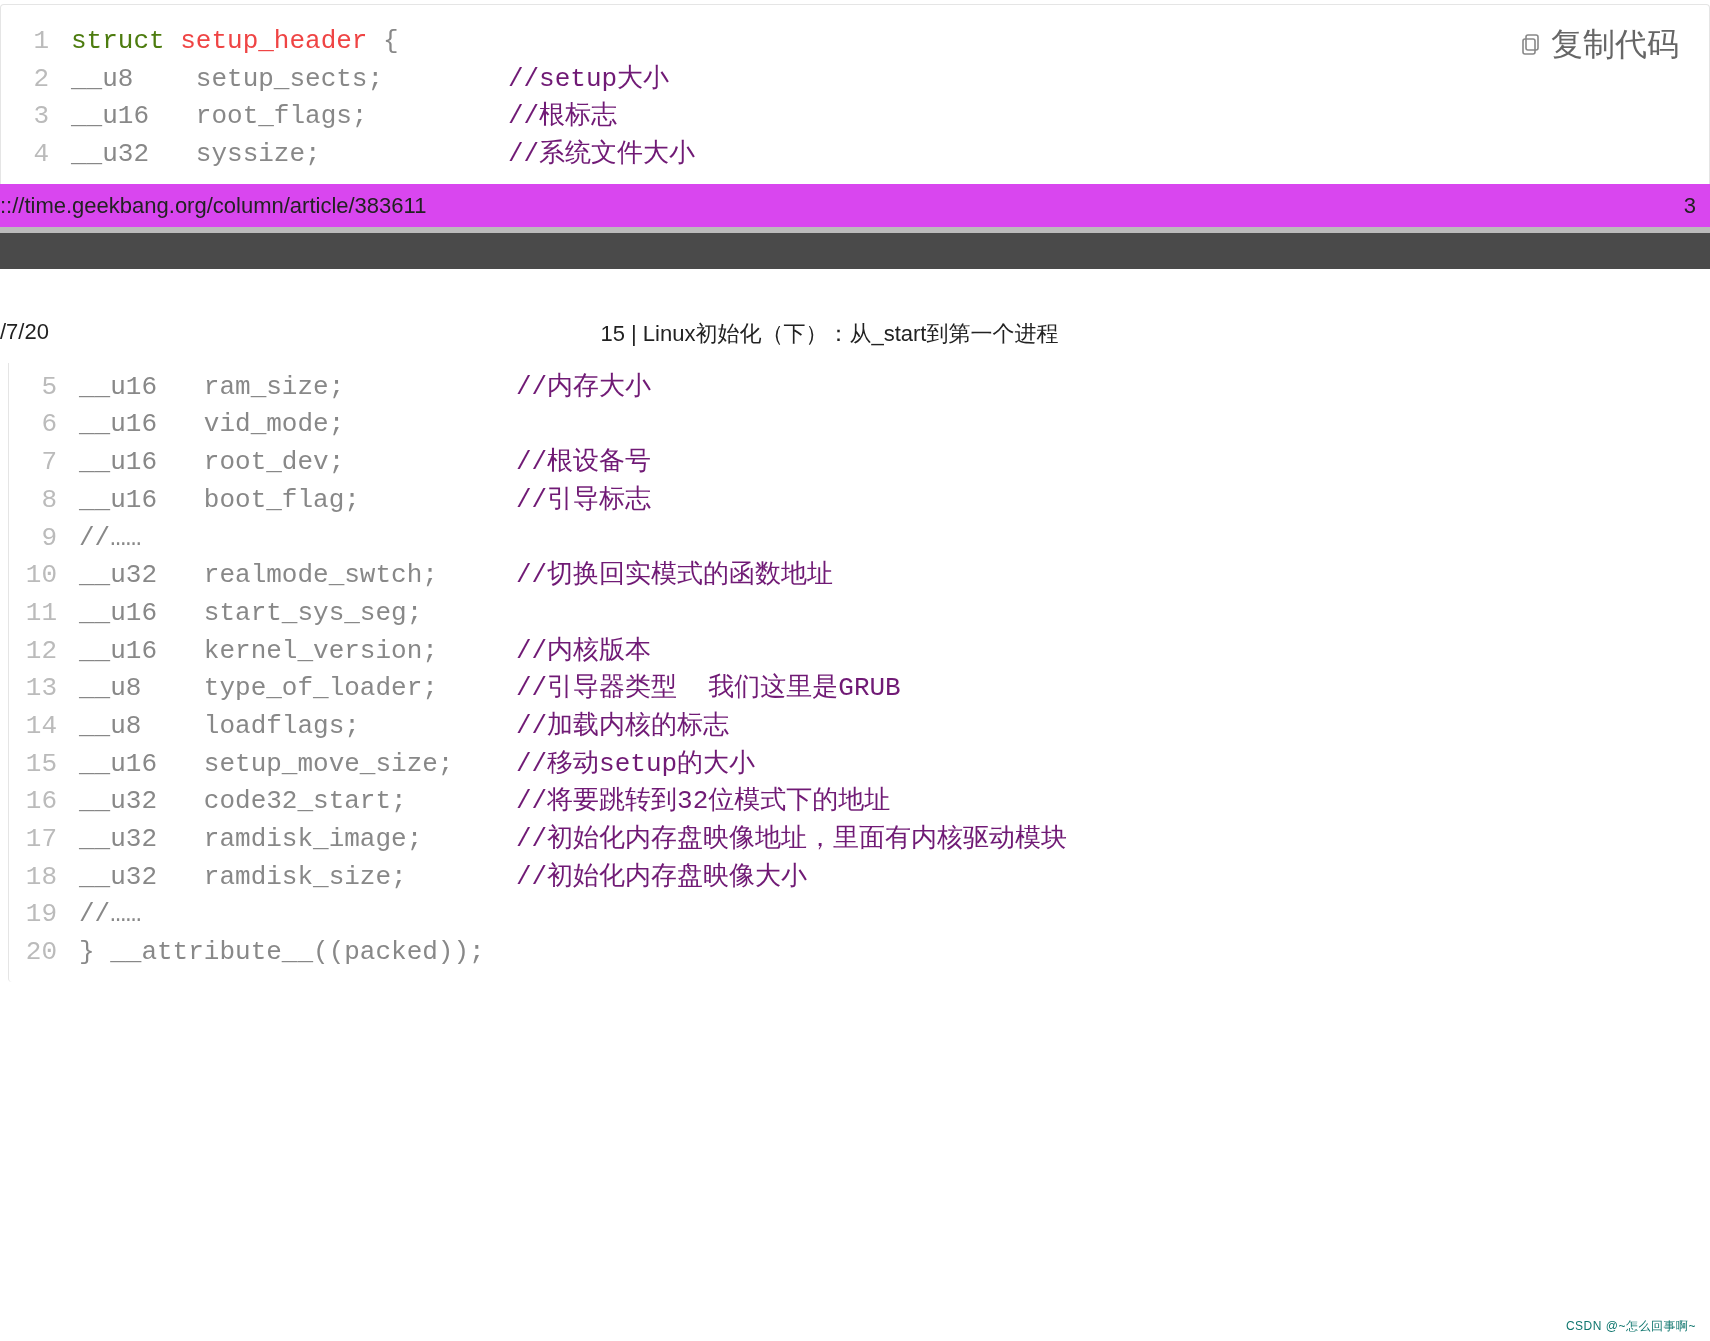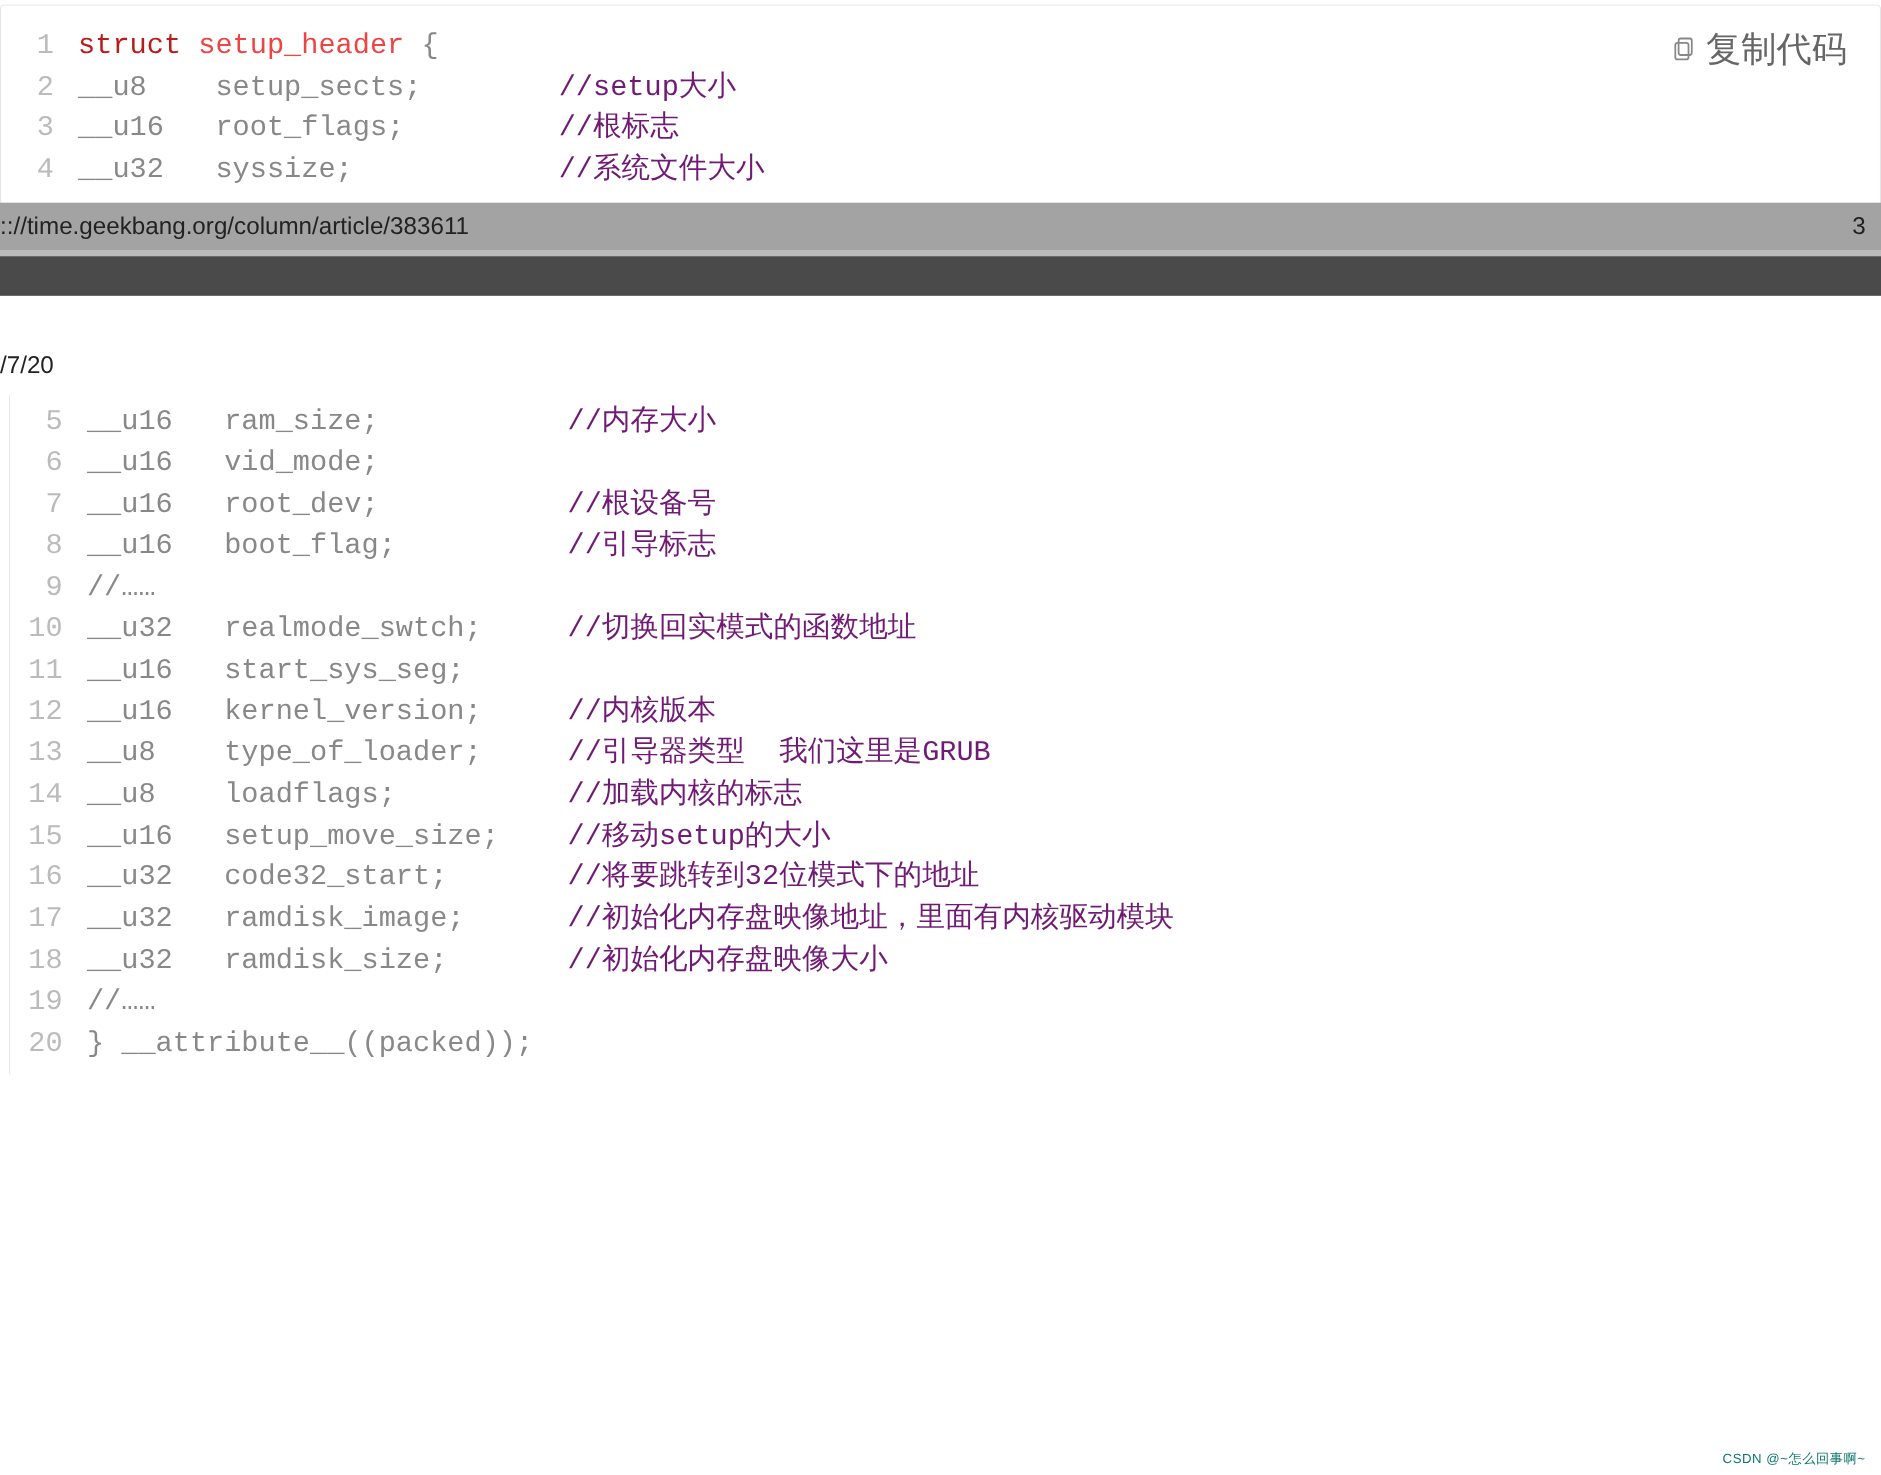--- a/index.html
+++ b/index.html
@@ -43,34 +43,34 @@
   .line { display: flex; white-space: pre; }
   .ln   {
     width: 70px;
     text-align: right;
     padding-right: 22px;
     color: #bbb;
     user-select: none;
     font-family: inherit;
   }
   .code-text { flex: 1; white-space: pre; }
-  .kw      { color: #b91c1c; }            
+  .kw      { color: #4d7c0f; }            
   .typname { color: #ef4444; }            
   .field, .type, .punct { color: #888; }
   .cmt     { color: #701a75; }
 
   
   .url-row {
     display: flex;
     justify-content: space-between;
     align-items: center;
     padding: 8px 10px 8px 0;
     font-size: 22px;
     color: #222;
-    background: #a3a3a3;
+    background: #d946ef;
     border-top: 1px solid transparent;
   }
   .url-row .url-left { padding-left: 0; }
   .url-row .url-right { padding-right: 4px; }
 
   
   .page-gap {
     height: 42px;
     background: #4a4a4a;
     border-top: 6px solid #bbb;
@@ -131,20 +131,21 @@
 <div class="url-row">
   <span class="url-left">:://time.geekbang.org/column/article/383611</span>
   <span class="url-right">3</span>
 </div>
 
 <div class="page-gap"></div>
 <div class="page-gap-white"></div>
 
 <div class="page2-header">
   <span class="date">/7/20</span>
+  <span class="title">15 | Linux初始化（下）：从_start到第一个进程</span>
   <span class="spacer"></span>
 </div>
 
 <div class="code-block bottom-block">
   <pre class="code" id="code-bottom"><div class="line"><span class="ln">5</span><span class="code-text"><span class="type">__u16   </span><span class="field">ram_size;           </span><span class="cmt">//内存大小</span></span></div><div class="line"><span class="ln">6</span><span class="code-text"><span class="type">__u16   </span><span class="field">vid_mode;           </span></span></div><div class="line"><span class="ln">7</span><span class="code-text"><span class="type">__u16   </span><span class="field">root_dev;           </span><span class="cmt">//根设备号</span></span></div><div class="line"><span class="ln">8</span><span class="code-text"><span class="type">__u16   </span><span class="field">boot_flag;          </span><span class="cmt">//引导标志</span></span></div><div class="line"><span class="ln">9</span><span class="code-text"><span class="punct">//……</span></span></div><div class="line"><span class="ln">10</span><span class="code-text"><span class="type">__u32   </span><span class="field">realmode_swtch;     </span><span class="cmt">//切换回实模式的函数地址</span></span></div><div class="line"><span class="ln">11</span><span class="code-text"><span class="type">__u16   </span><span class="field">start_sys_seg;      </span></span></div><div class="line"><span class="ln">12</span><span class="code-text"><span class="type">__u16   </span><span class="field">kernel_version;     </span><span class="cmt">//内核版本</span></span></div><div class="line"><span class="ln">13</span><span class="code-text"><span class="type">__u8    </span><span class="field">type_of_loader;     </span><span class="cmt">//引导器类型  我们这里是GRUB</span></span></div><div class="line"><span class="ln">14</span><span class="code-text"><span class="type">__u8    </span><span class="field">loadflags;          </span><span class="cmt">//加载内核的标志</span></span></div><div class="line"><span class="ln">15</span><span class="code-text"><span class="type">__u16   </span><span class="field">setup_move_size;    </span><span class="cmt">//移动setup的大小</span></span></div><div class="line"><span class="ln">16</span><span class="code-text"><span class="type">__u32   </span><span class="field">code32_start;       </span><span class="cmt">//将要跳转到32位模式下的地址</span></span></div><div class="line"><span class="ln">17</span><span class="code-text"><span class="type">__u32   </span><span class="field">ramdisk_image;      </span><span class="cmt">//初始化内存盘映像地址，里面有内核驱动模块</span></span></div><div class="line"><span class="ln">18</span><span class="code-text"><span class="type">__u32   </span><span class="field">ramdisk_size;       </span><span class="cmt">//初始化内存盘映像大小</span></span></div><div class="line"><span class="ln">19</span><span class="code-text"><span class="punct">//……</span></span></div><div class="line"><span class="ln">20</span><span class="code-text"><span class="punct">} __attribute__((packed));</span></span></div></pre>
 </div>
 
 <div class="watermark">CSDN @~怎么回事啊~</div>
 
 </body></html>

